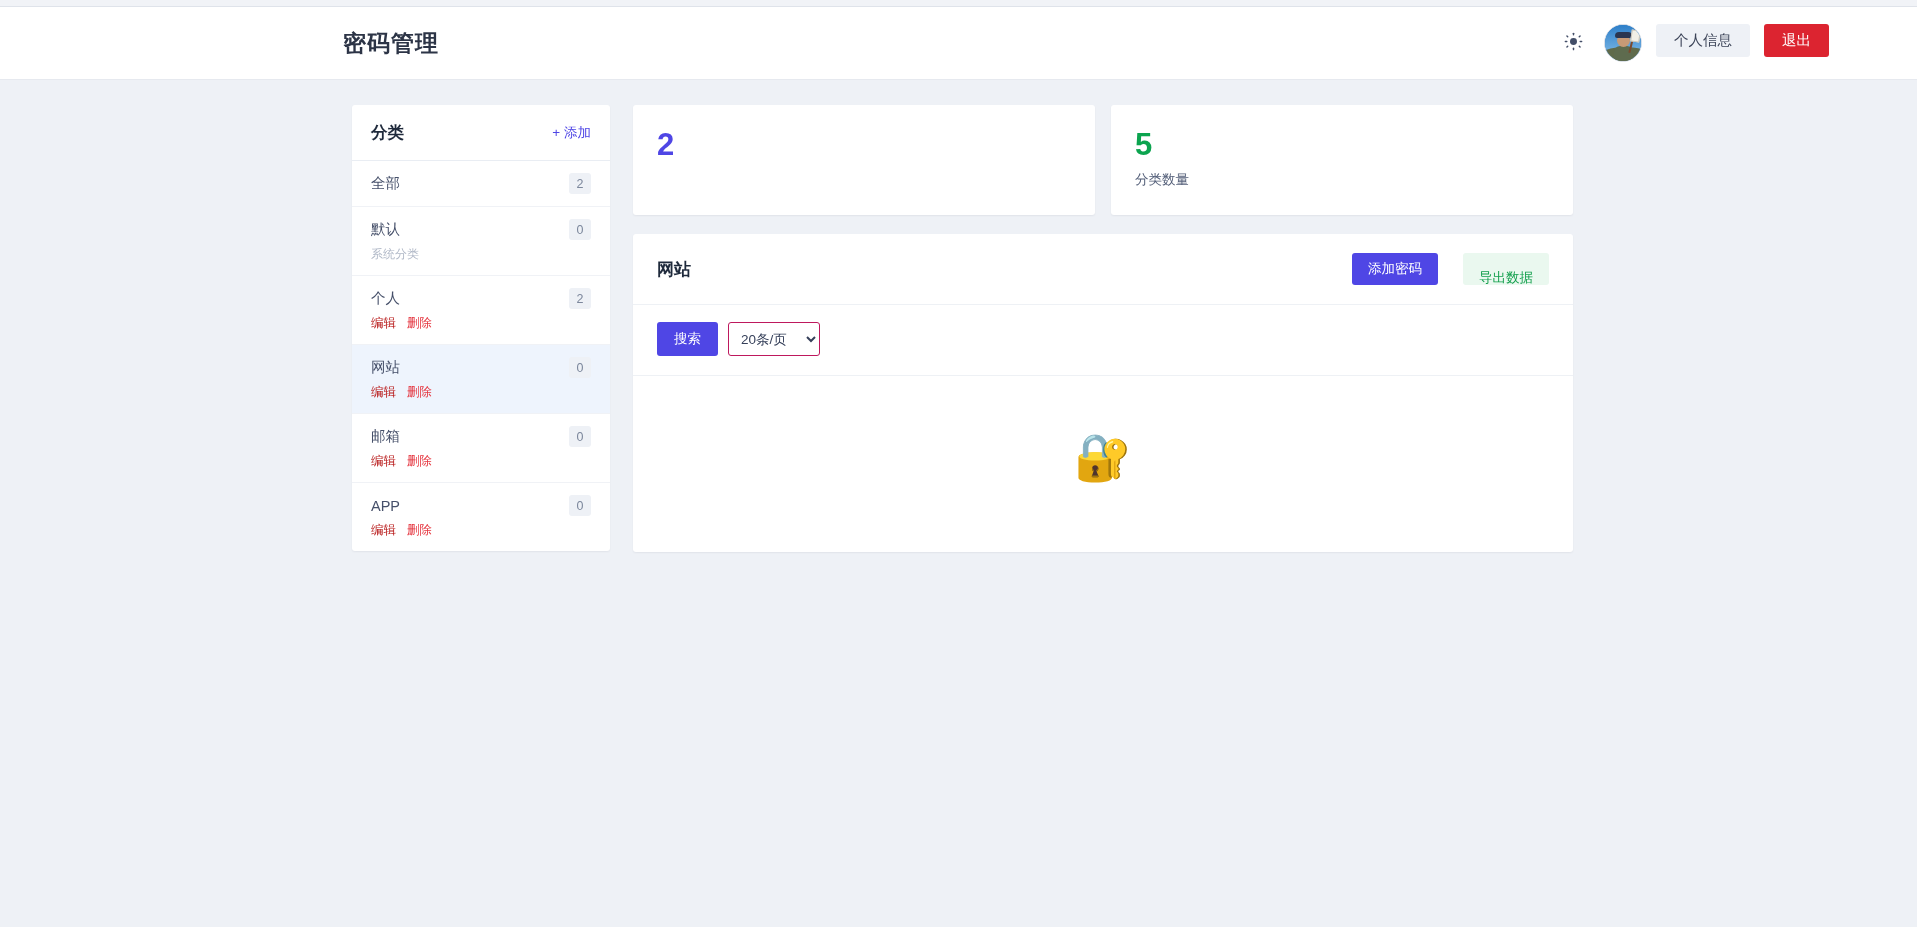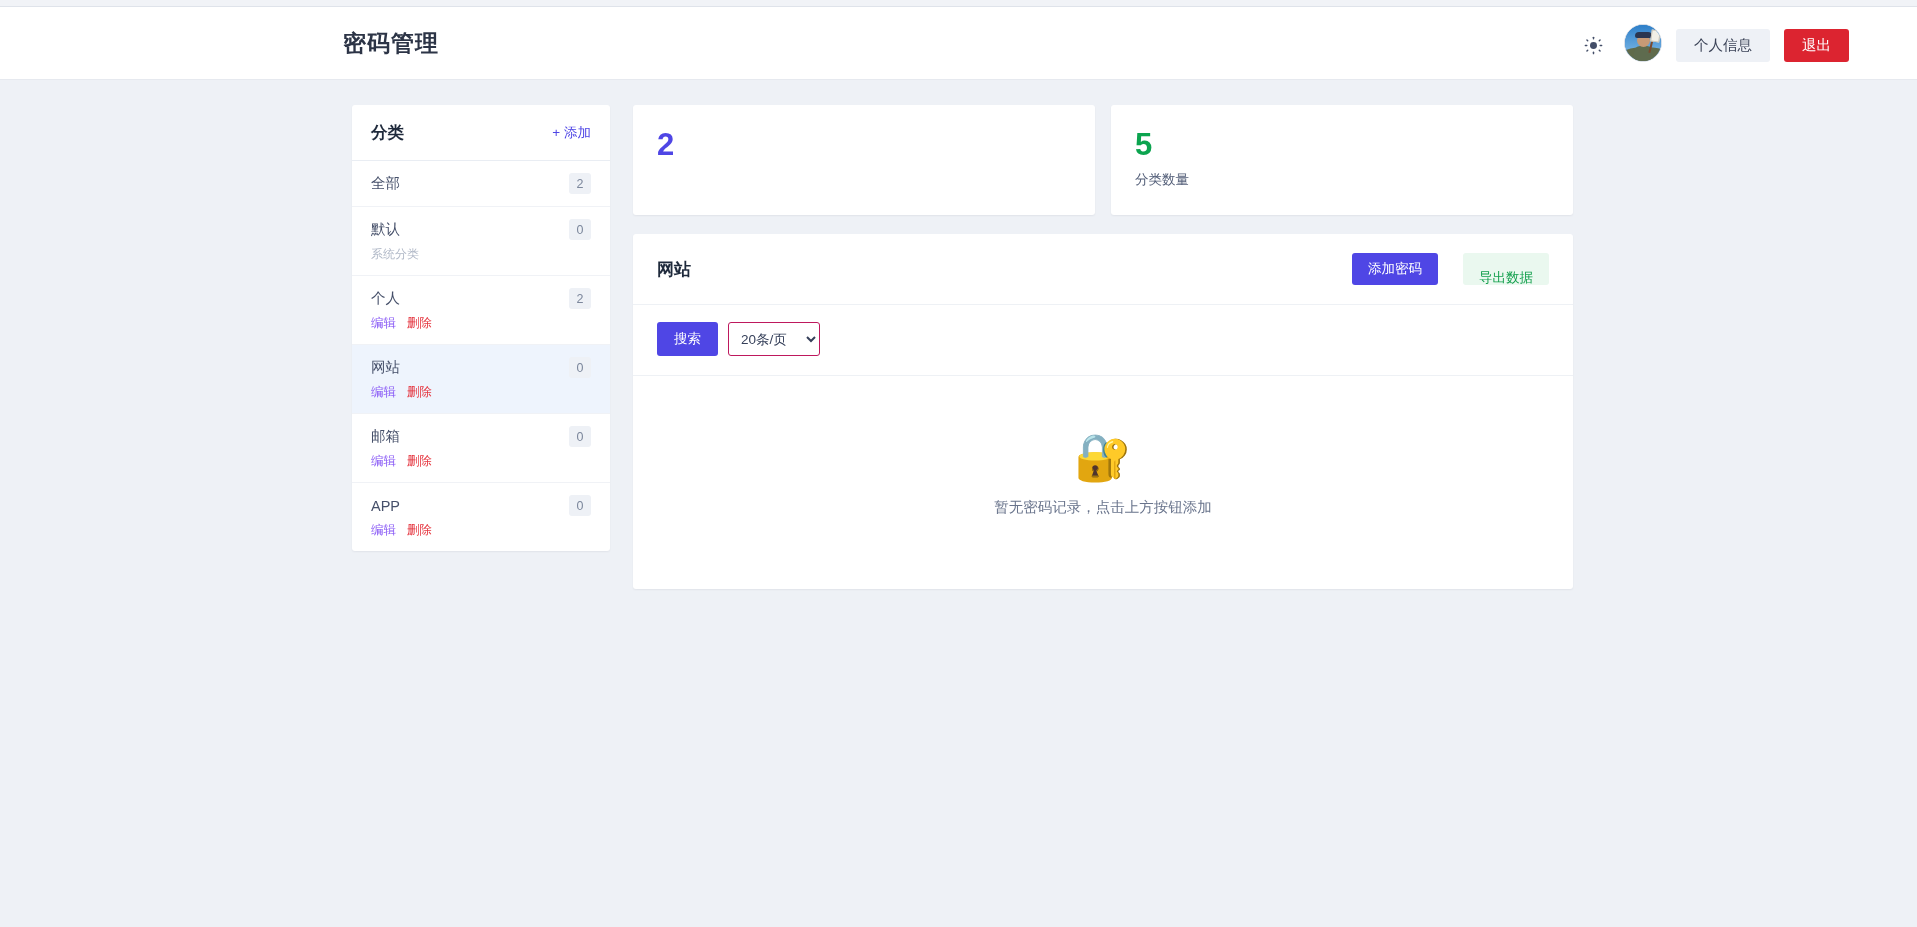--- a/index.html
+++ b/index.html
@@ -32,23 +32,23 @@
   }
   .topbar-title {
     font-size: 23px;
     font-weight: bold;
     color: #2c3446;
     margin-left: 343px;
     letter-spacing: 1px;
   }
   .topbar-right {
     display: flex;
-    align-items: flex-end;
+    align-items: flex-start;
     gap: 14px;
-    margin-right: 28px;
+    margin-right: 48px;
     font-family: Liberation Mono, monospace;
   }
   .theme-toggle {
     width: 34px; height: 34px;
     display: flex; align-items: center; justify-content: center;
     cursor: pointer;
     background: none; border: none;
   }
   .avatar {
     width: 38px; height: 38px;
@@ -127,21 +127,21 @@
   .cat-name { font-size: 14.5px; color:#46506a; }
   .cat-count {
     background:#eef1f6; color:#7c879c;
     font-size:12.5px; border-radius:3px;
     min-width:22px; height:21px; padding:0 7px;
     display:flex; align-items:center; justify-content:center;
   }
   .cat-sub { font-size:12px; color:#b0b8c7; margin-top:6px; }
   .cat-actions { margin-top:6px; display:flex; gap:11px; }
   .cat-actions a { font-size:12.5px; cursor:pointer; text-decoration:none; }
-  .act-edit { color:#8b5cf6; }
+  .act-edit { color:#b91c1c; }
   .act-del { color:#e5353f; }
 
   
   .main { width: 940px; flex: 0 0 auto; }
   .stats { display:flex; gap:16px; }
   .stat-card {
     flex:1;
     background:#ffffff;
     border-radius:3px;
     box-shadow: 0 1px 2px rgba(16,24,40,.06);
@@ -330,18 +330,17 @@
         </div>
       </div>
 
       <div class="search-row">
         <button class="btn-search">搜索</button>
         <select class="page-size" id="page-size-select"><option value="10条/页">10条/页</option><option value="20条/页" selected="">20条/页</option><option value="50条/页">50条/页</option><option value="100条/页">100条/页</option></select>
       </div>
 
       <div class="empty">
         <div class="empty-icon">🔐</div>
-        <div class="empty-text">暂无密码记录，点击上方按钮添加</div>
       </div>
     </section>
 
   </main>
 </div>
 
 </body></html>

